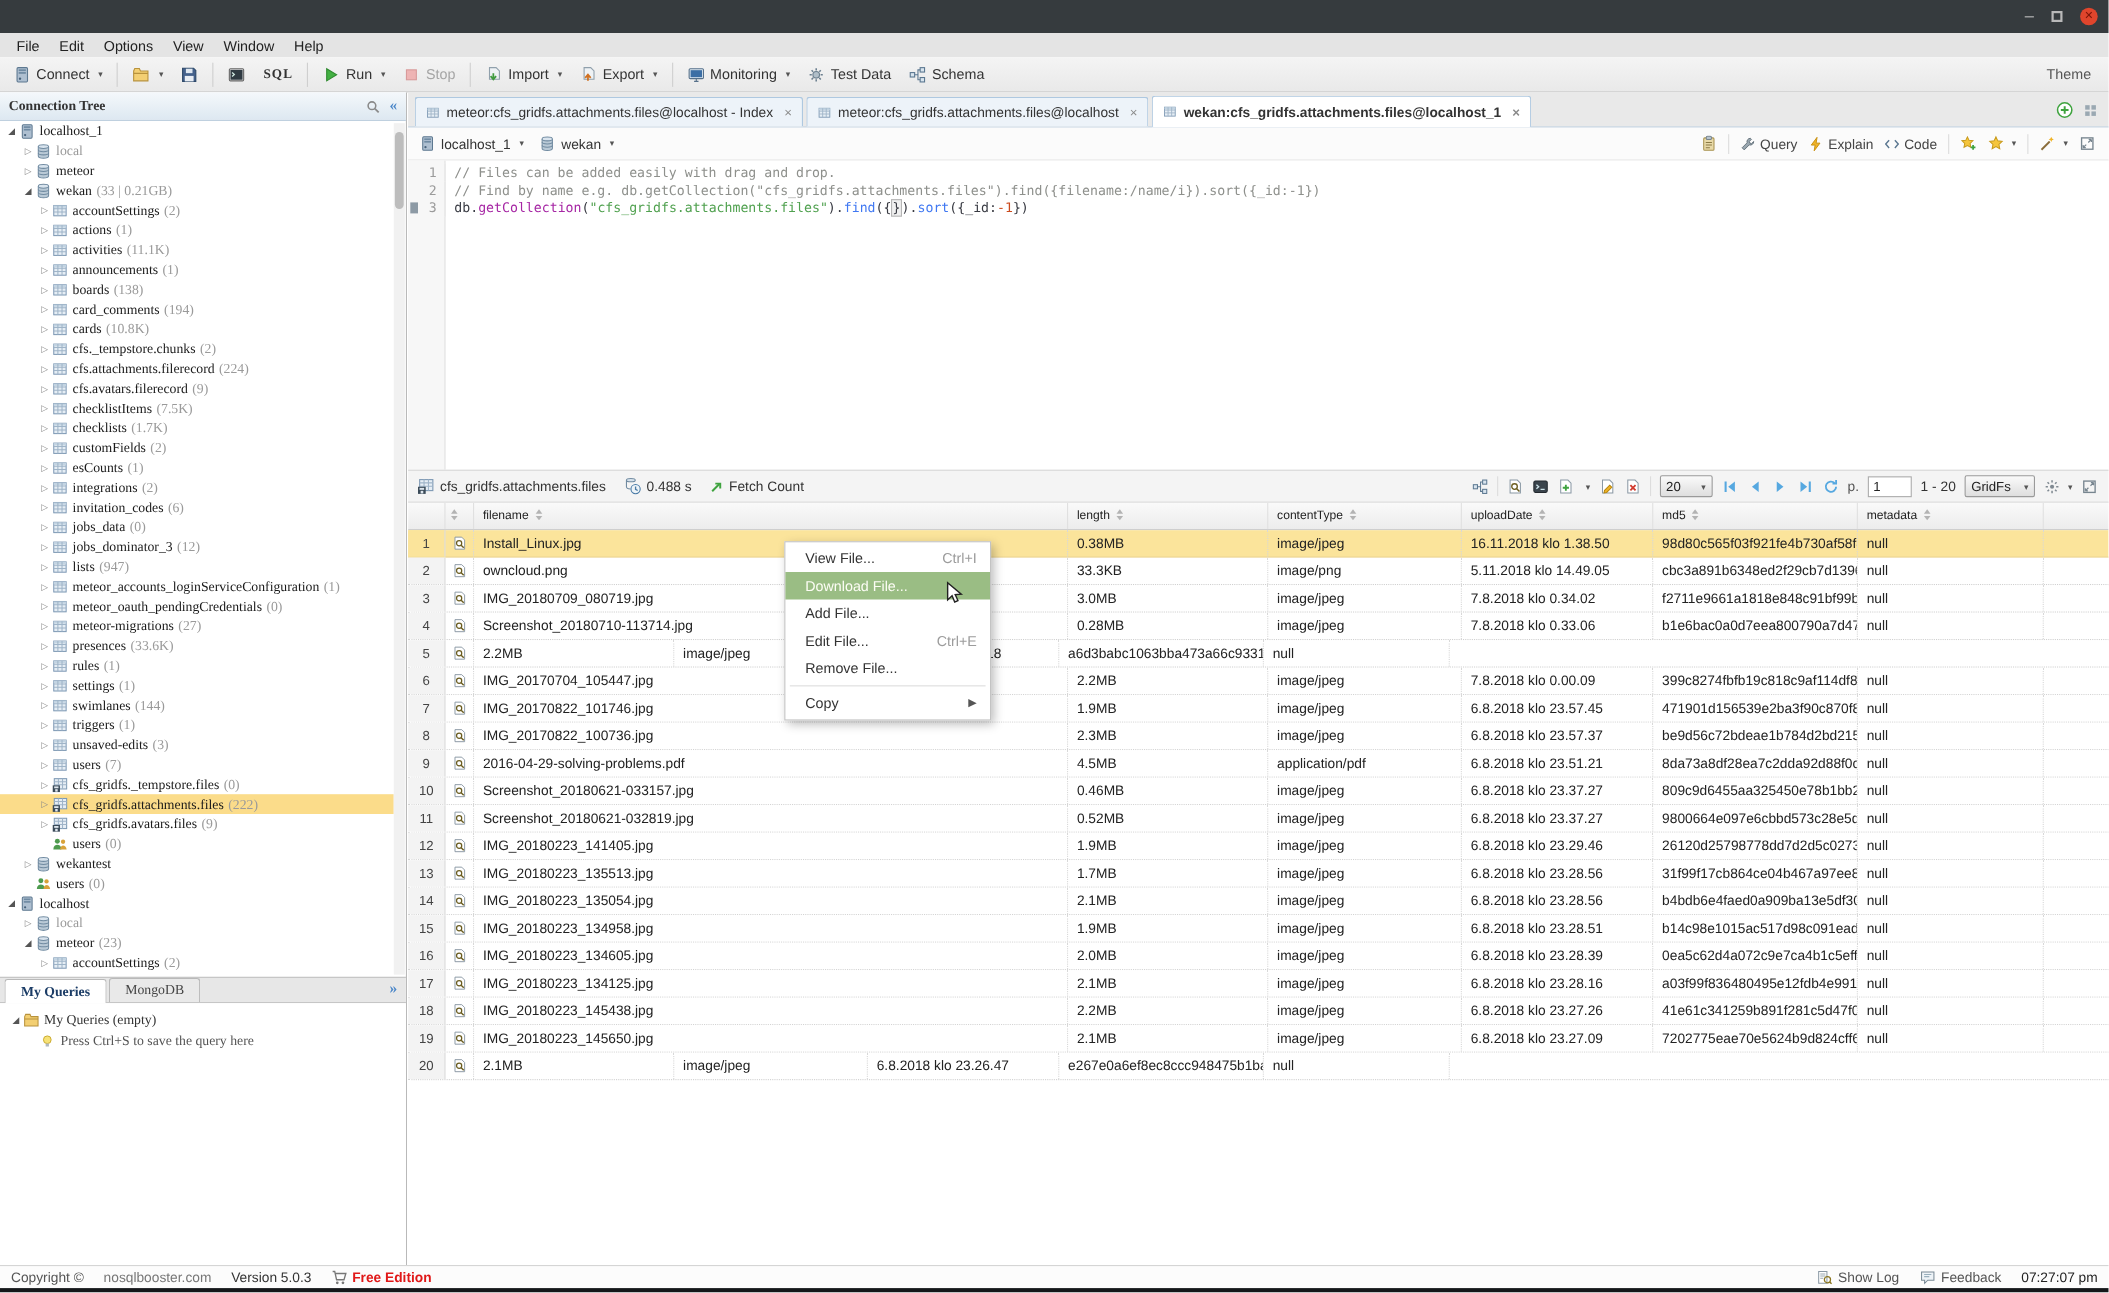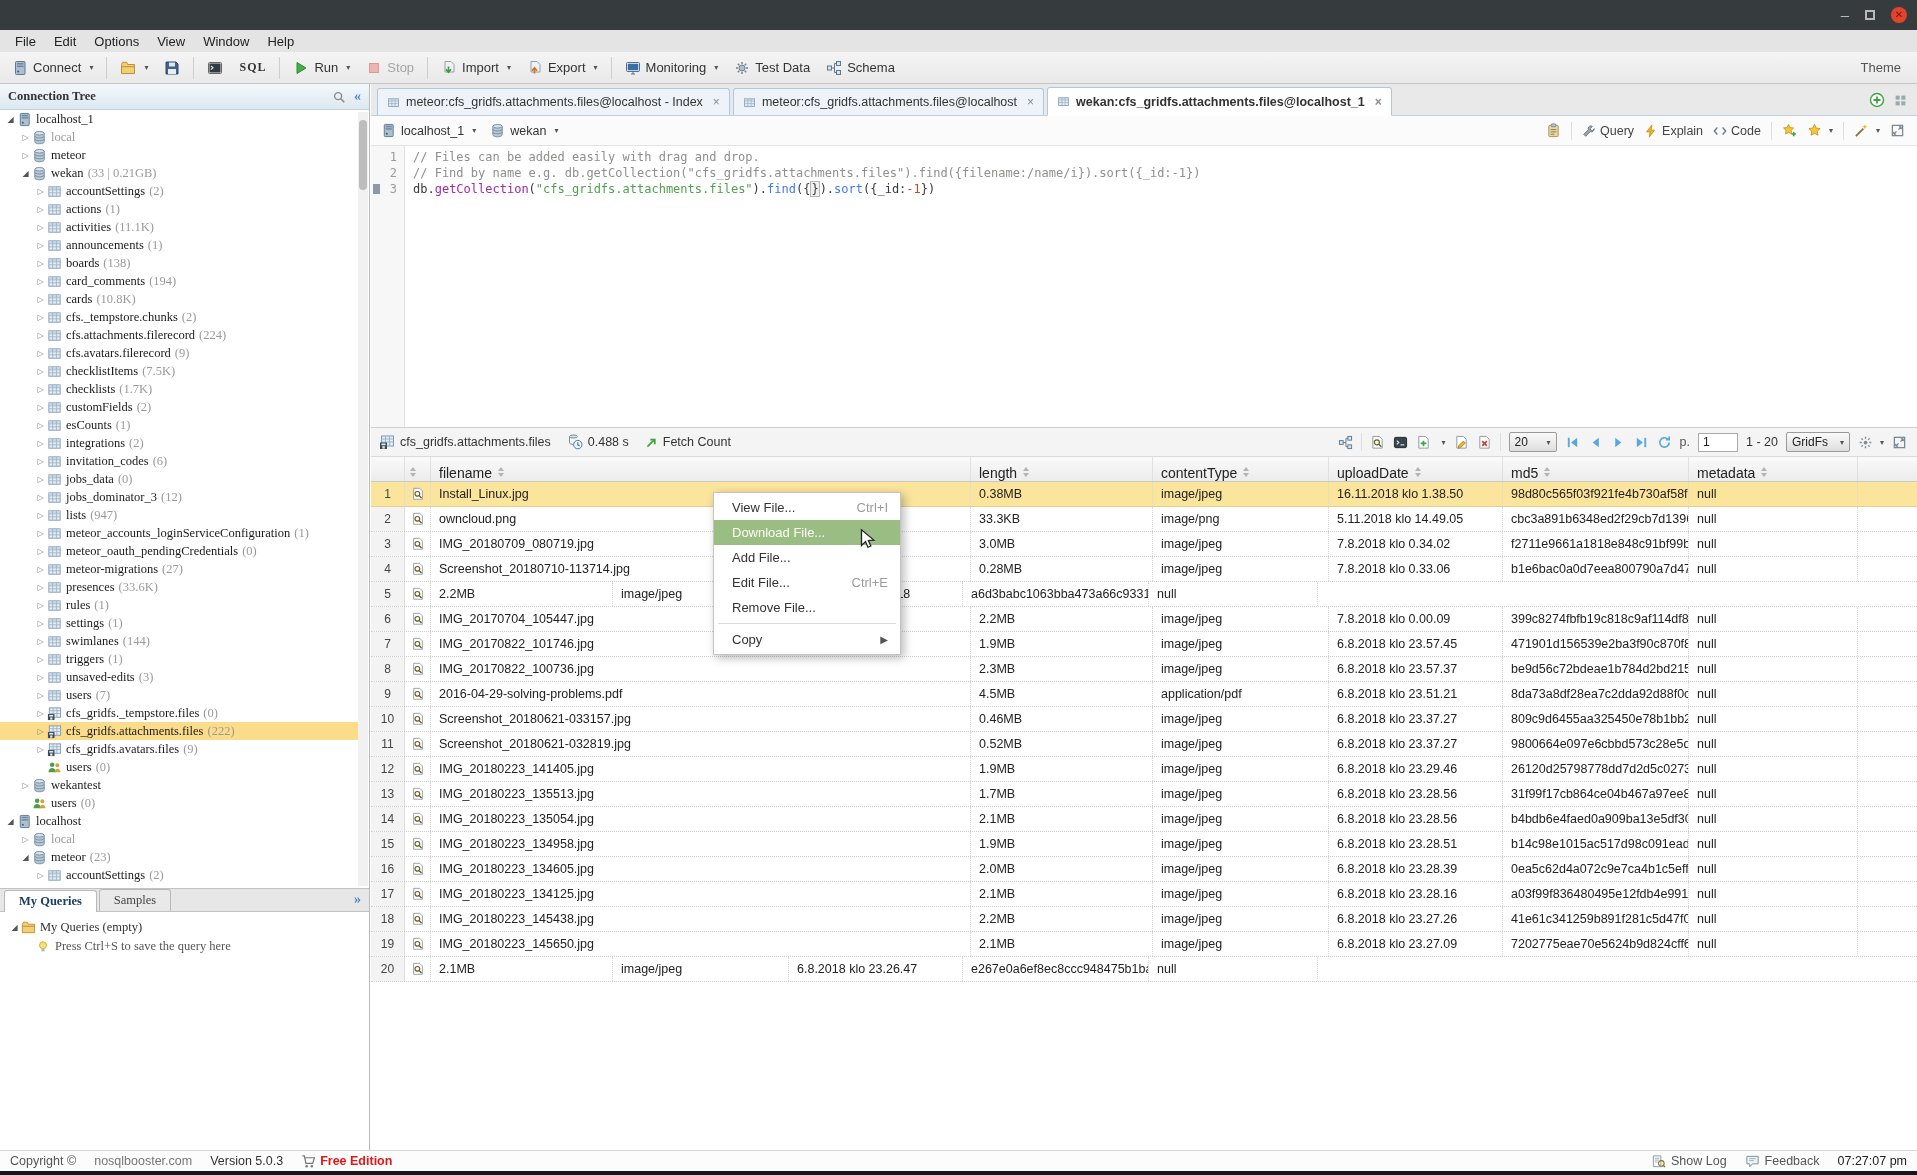--- a/index.html
+++ b/index.html
@@ -89,21 +89,21 @@
   #rbar { position:absolute; left:0; top:0; right:0; height:29px; background:#f4f4f4; border-bottom:1px solid #dadada; display:flex; align-items:center; padding-left:8px; font-size:12.5px; color:#333; }
   #rbar .grp { display:inline-flex; align-items:center; gap:5px; margin-right:16px; }
   #rbar-right { margin-left:auto; display:flex; align-items:center; gap:8px; padding-right:10px; }
   .rsel { display:inline-flex; align-items:center; justify-content:space-between; background:linear-gradient(#fafafa,#dedede); border:1px solid #9a9a9a; border-radius:2px; height:20px; padding:0 5px; font-size:12px; color:#222; }
   .rsel .caret { font-size:8px; margin-left:8px; }
   #page-input { width:40px; height:19px; border:1px solid #aaa; font-size:12px; padding-left:4px; color:#222; }
   .nav-ic { width:15px; height:15px; }
 
   #grid { position:absolute; left:0; top:29px; right:0; bottom:0; overflow:hidden; }
   #grid-header { display:flex; height:25px; background:linear-gradient(#fafafa,#ececec); border-bottom:1px solid #c9c9c9; }
-  .hcell { display:flex; align-items:flex-end; gap:5px; padding-left:8px; font-size:14px; color:#222; border-right:1px solid #e0e0e0; overflow:hidden; white-space:nowrap; }
+  .hcell { display:flex; align-items:center; gap:5px; padding-left:8px; font-size:11px; color:#222; border-right:1px solid #e0e0e0; overflow:hidden; white-space:nowrap; }
   .grow { display:flex; height:25px; border-bottom:1px dotted #cfcfcf; background:#fff; }
   .gcell { display:flex; align-items:center; padding-left:8px; font-size:12.5px; color:#222; border-right:1px dotted #d8d8d8; overflow:hidden; white-space:nowrap; }
   .gcell.num { background:#f3f3f3; border-right:1px solid #ddd; justify-content:center; padding-left:0; color:#444; font-size:12px; }
   .gcell.icn { justify-content:center; padding-left:0; }
   .grow.sel { background:#fbe49b; border-bottom:1px solid #e8cf8e; }
   .grow.sel .gcell.num { background:#fbe49b; }
 
   
   #ctxmenu { position:absolute; left:713px; top:492px; width:188px; background:#fff; border:1px solid #c3c3c3; box-shadow:3px 3px 9px rgba(0,0,0,.28); padding:2px 0; z-index:50; }
   .cm-item { height:25px; line-height:25px; padding:0 12px 0 18px; font-size:13px; color:#333; display:flex; }
@@ -796,21 +796,21 @@
           </span>
           <span class="lbl">accountSettings</span>
           <span class="cnt">(2)</span>
         </div>
       </div>
     <div id="sb-scroll">
         <div class="thumb"></div>
       </div>
     <div id="sb-tabs">
       <span class="sb-tab active">My Queries</span>
-      <span class="sb-tab">Samples</span>
+      <span class="sb-tab">MongoDB</span>
       <span class="sp"></span>
       <span class="chev">»</span>
     </div>
     <div id="sb-panel">
       <div class="q-row" style="padding-left:8px;">
         <span class="exp" style="width:13px;font-size:8px;color:#555;text-align:center;">◢</span>
         <span class="ic" style="width:15px;height:15px;">
             <svg viewBox="0 0 16 16">
               <path d="M1.5 4.5l1-2.2h4.2l1 2.2h6.8v9h-13z" fill="#f3cf72" stroke="#b8923c"></path>
               <path d="M1.5 6.7h13" stroke="#b8923c"></path>

